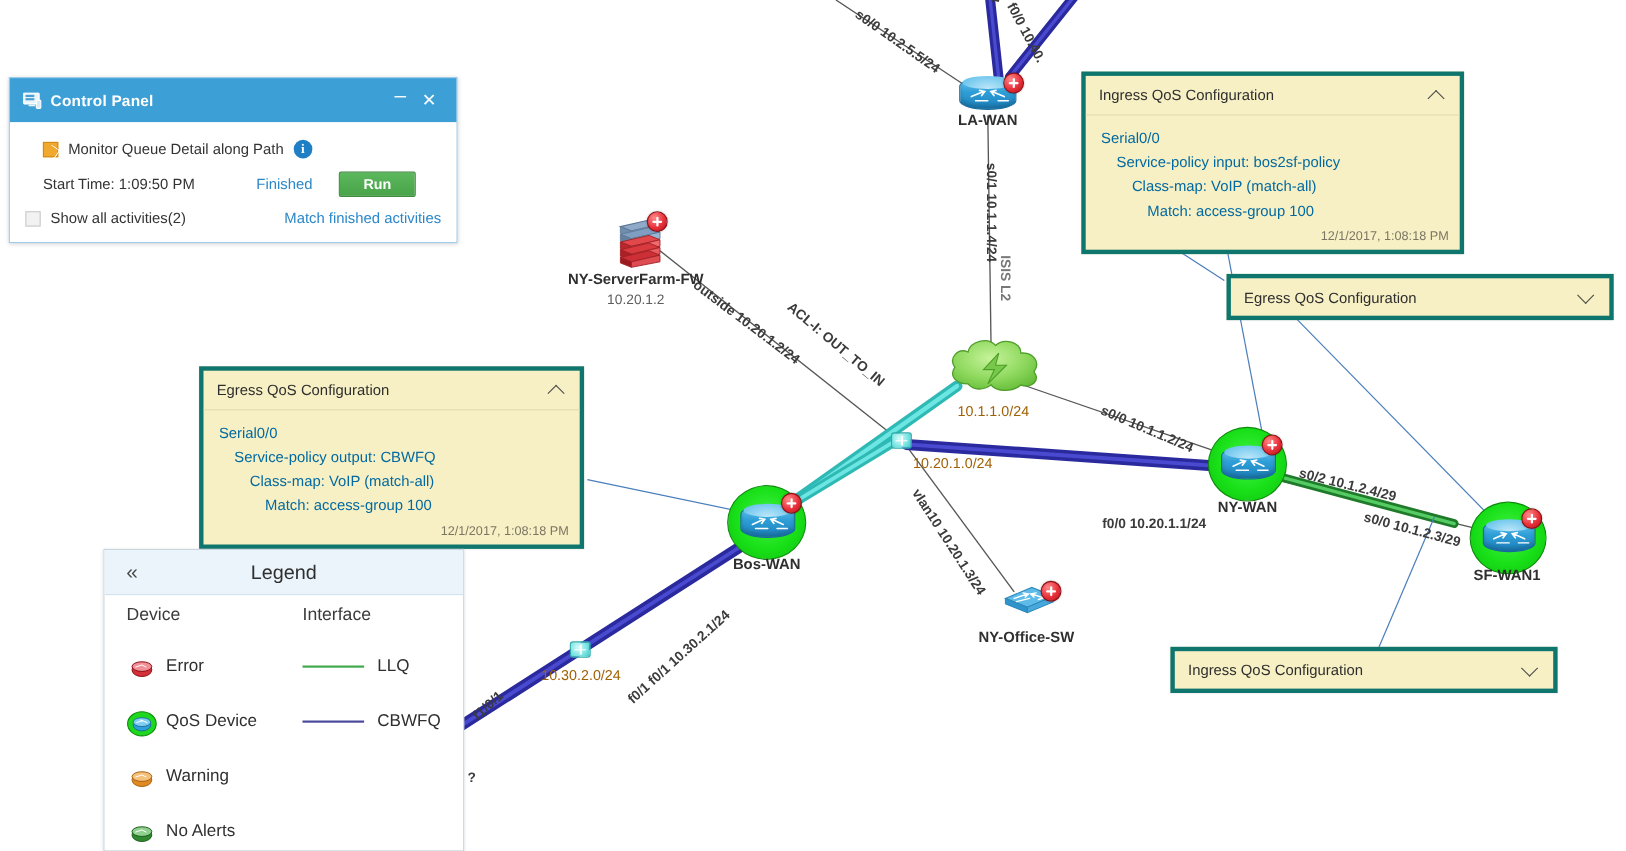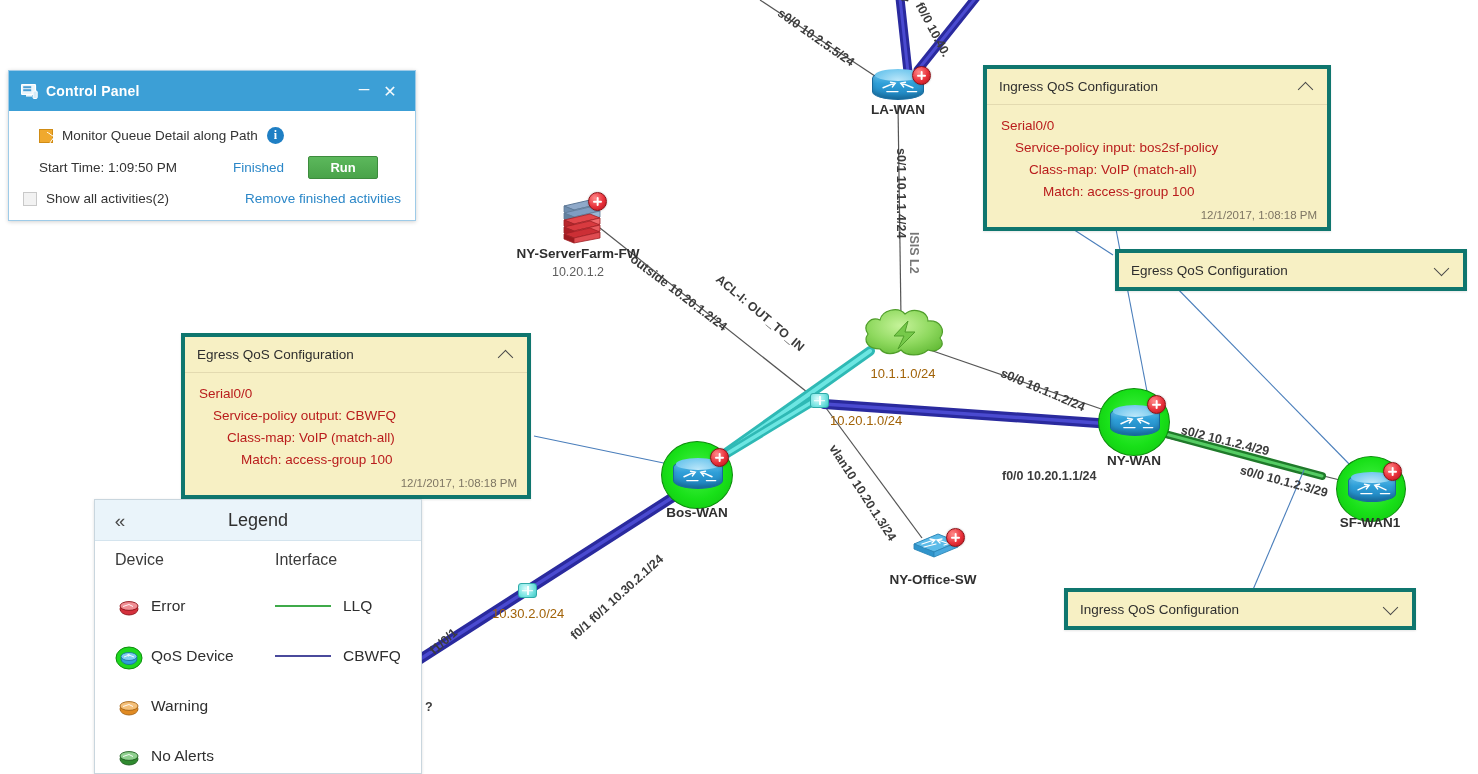--- a/index.html
+++ b/index.html
@@ -183,21 +183,21 @@
   .qos-chev {
     margin-left: auto; width: 18px; height: 18px; position: relative; cursor: pointer;
   }
   .qos-chev::before {
     content:""; position:absolute; left:3px; top:6px; width:10px; height:10px;
     border-right: 1.6px solid #4a4a4a; border-bottom: 1.6px solid #4a4a4a;
     transform: rotate(-135deg);
   }
   .qos-chev.down::before { transform: rotate(45deg); top:2px; }
   .qos-body { padding: 10px 12px 4px 12px; }
-  .qos-line { font-size: 13.5px; color: #b91c1c; line-height: 22px; white-space: nowrap; }
+  .qos-line { font-size: 13.5px; color: #0369a1; line-height: 22px; white-space: nowrap; }
   .qos-l1 { padding-left: 2px; }
   .qos-l2 { padding-left: 16px; }
   .qos-l3 { padding-left: 30px; }
   .qos-l4 { padding-left: 44px; }
   .qos-ts {
     text-align: right; font-size: 11.5px; color: #7d7563;
     padding: 2px 10px 6px 0;
   }
 
   
@@ -441,21 +441,21 @@
         <span class="info-dot">i</span>
       </div>
       <div class="cp-row2">
         <span class="cp-starttime">Start Time: 1:09:50 PM</span>
         <span class="cp-status">Finished</span>
         <span class="cp-run">Run</span>
       </div>
       <div class="cp-row3">
         <span class="chk-off"></span>
         <span class="cp-showall">Show all activities(2)</span>
-        <span class="cp-remove">Remove finished activities</span>
+        <span class="cp-remove">Match finished activities</span>
       </div>
     </div>
   </div>
 
   <div class="qos-card" style="left:983px; top:65px; width:348px;">
     <div class="qos-head">
       <span class="qos-title">Ingress QoS Configuration</span>
       <span class="qos-chev"></span>
     </div>
     <div class="qos-body">

